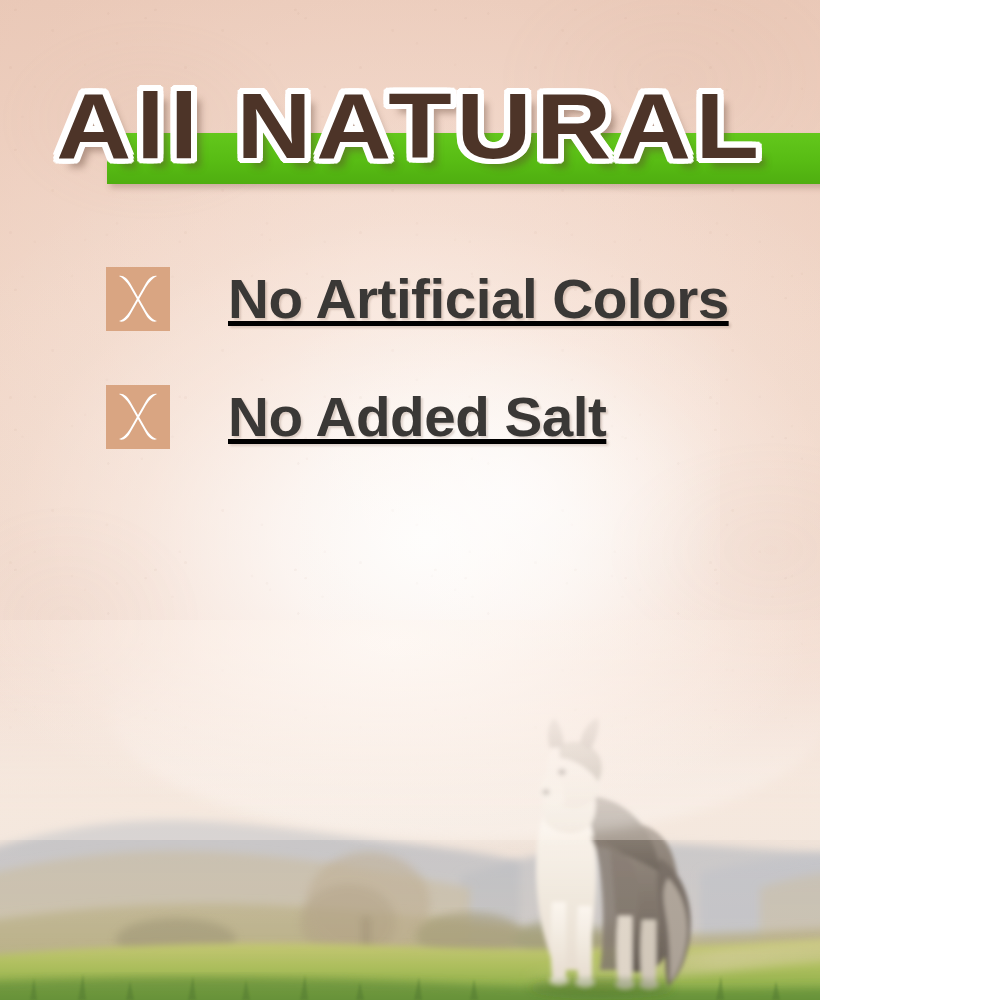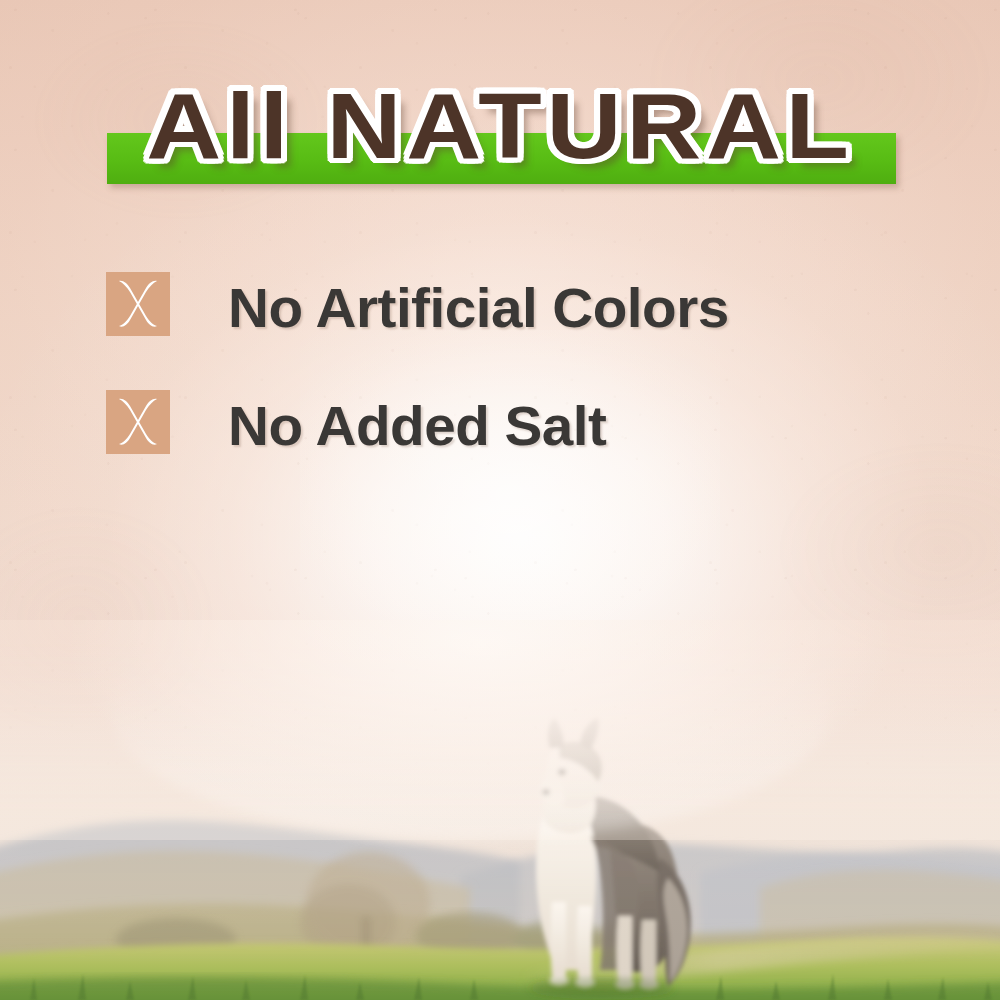--- a/index.html
+++ b/index.html
@@ -5,21 +5,21 @@
 <style>
   html, body {
     margin: 0;
     padding: 0;
     background: #ffffff;
   }
   * { box-sizing: border-box; }
 
   .canvas {
     position: relative;
-    width: 1000px;
+    width: 820px;
     height: 1000px;
     overflow: hidden;
     font-family: "Liberation Sans", sans-serif;
     background: #86efac;
   }
 
   
   .paper-base {
     position: absolute;
     inset: 0;
@@ -155,23 +155,24 @@
 
   
   .feature-list {
     position: absolute;
     left: 106px;
     top: 262px;
     width: 820px;
   }
   .feature-row {
     display: flex;
-    align-items: flex-end;
+    align-items: center;
     height: 74px;
     margin-bottom: 43px;
+    text-decoration: underline;
   }
   .feature-row:last-child { margin-bottom: 0; margin-top: 44px; }
 
   .xbox {
     position: relative;
     flex: 0 0 auto;
     width: 64px;
     height: 64px;
     background: #d9a582;
     display: block;

